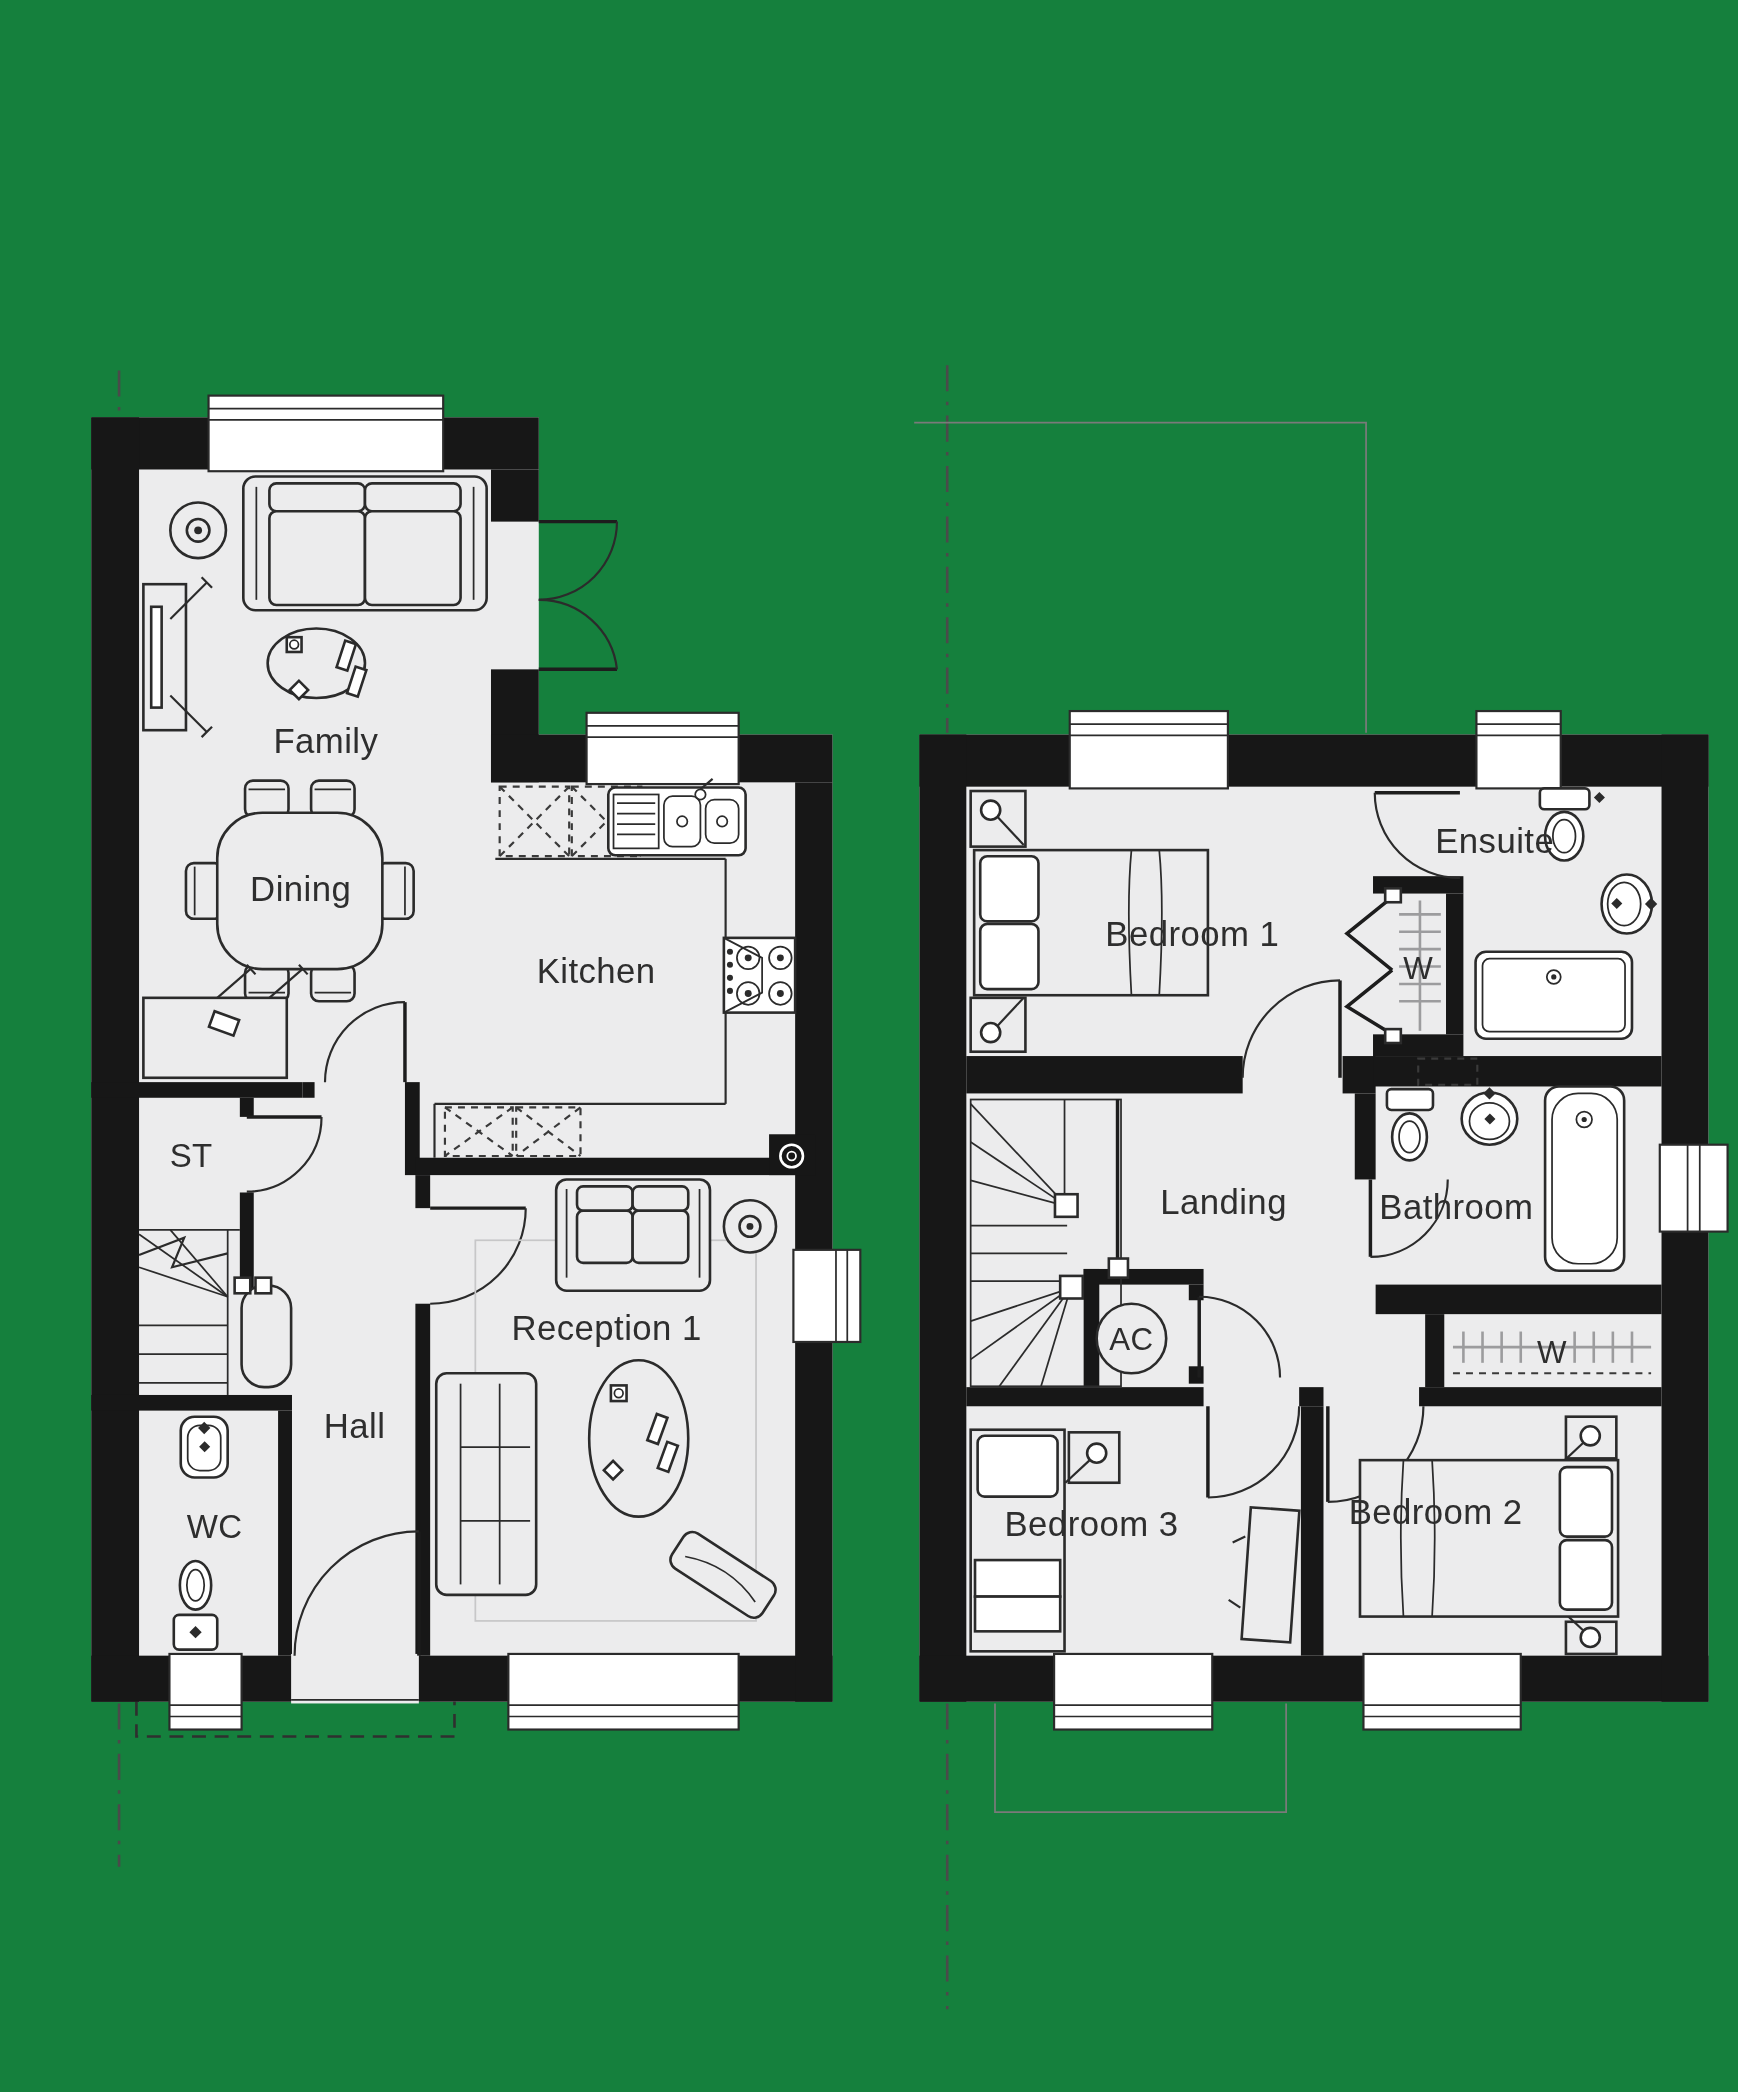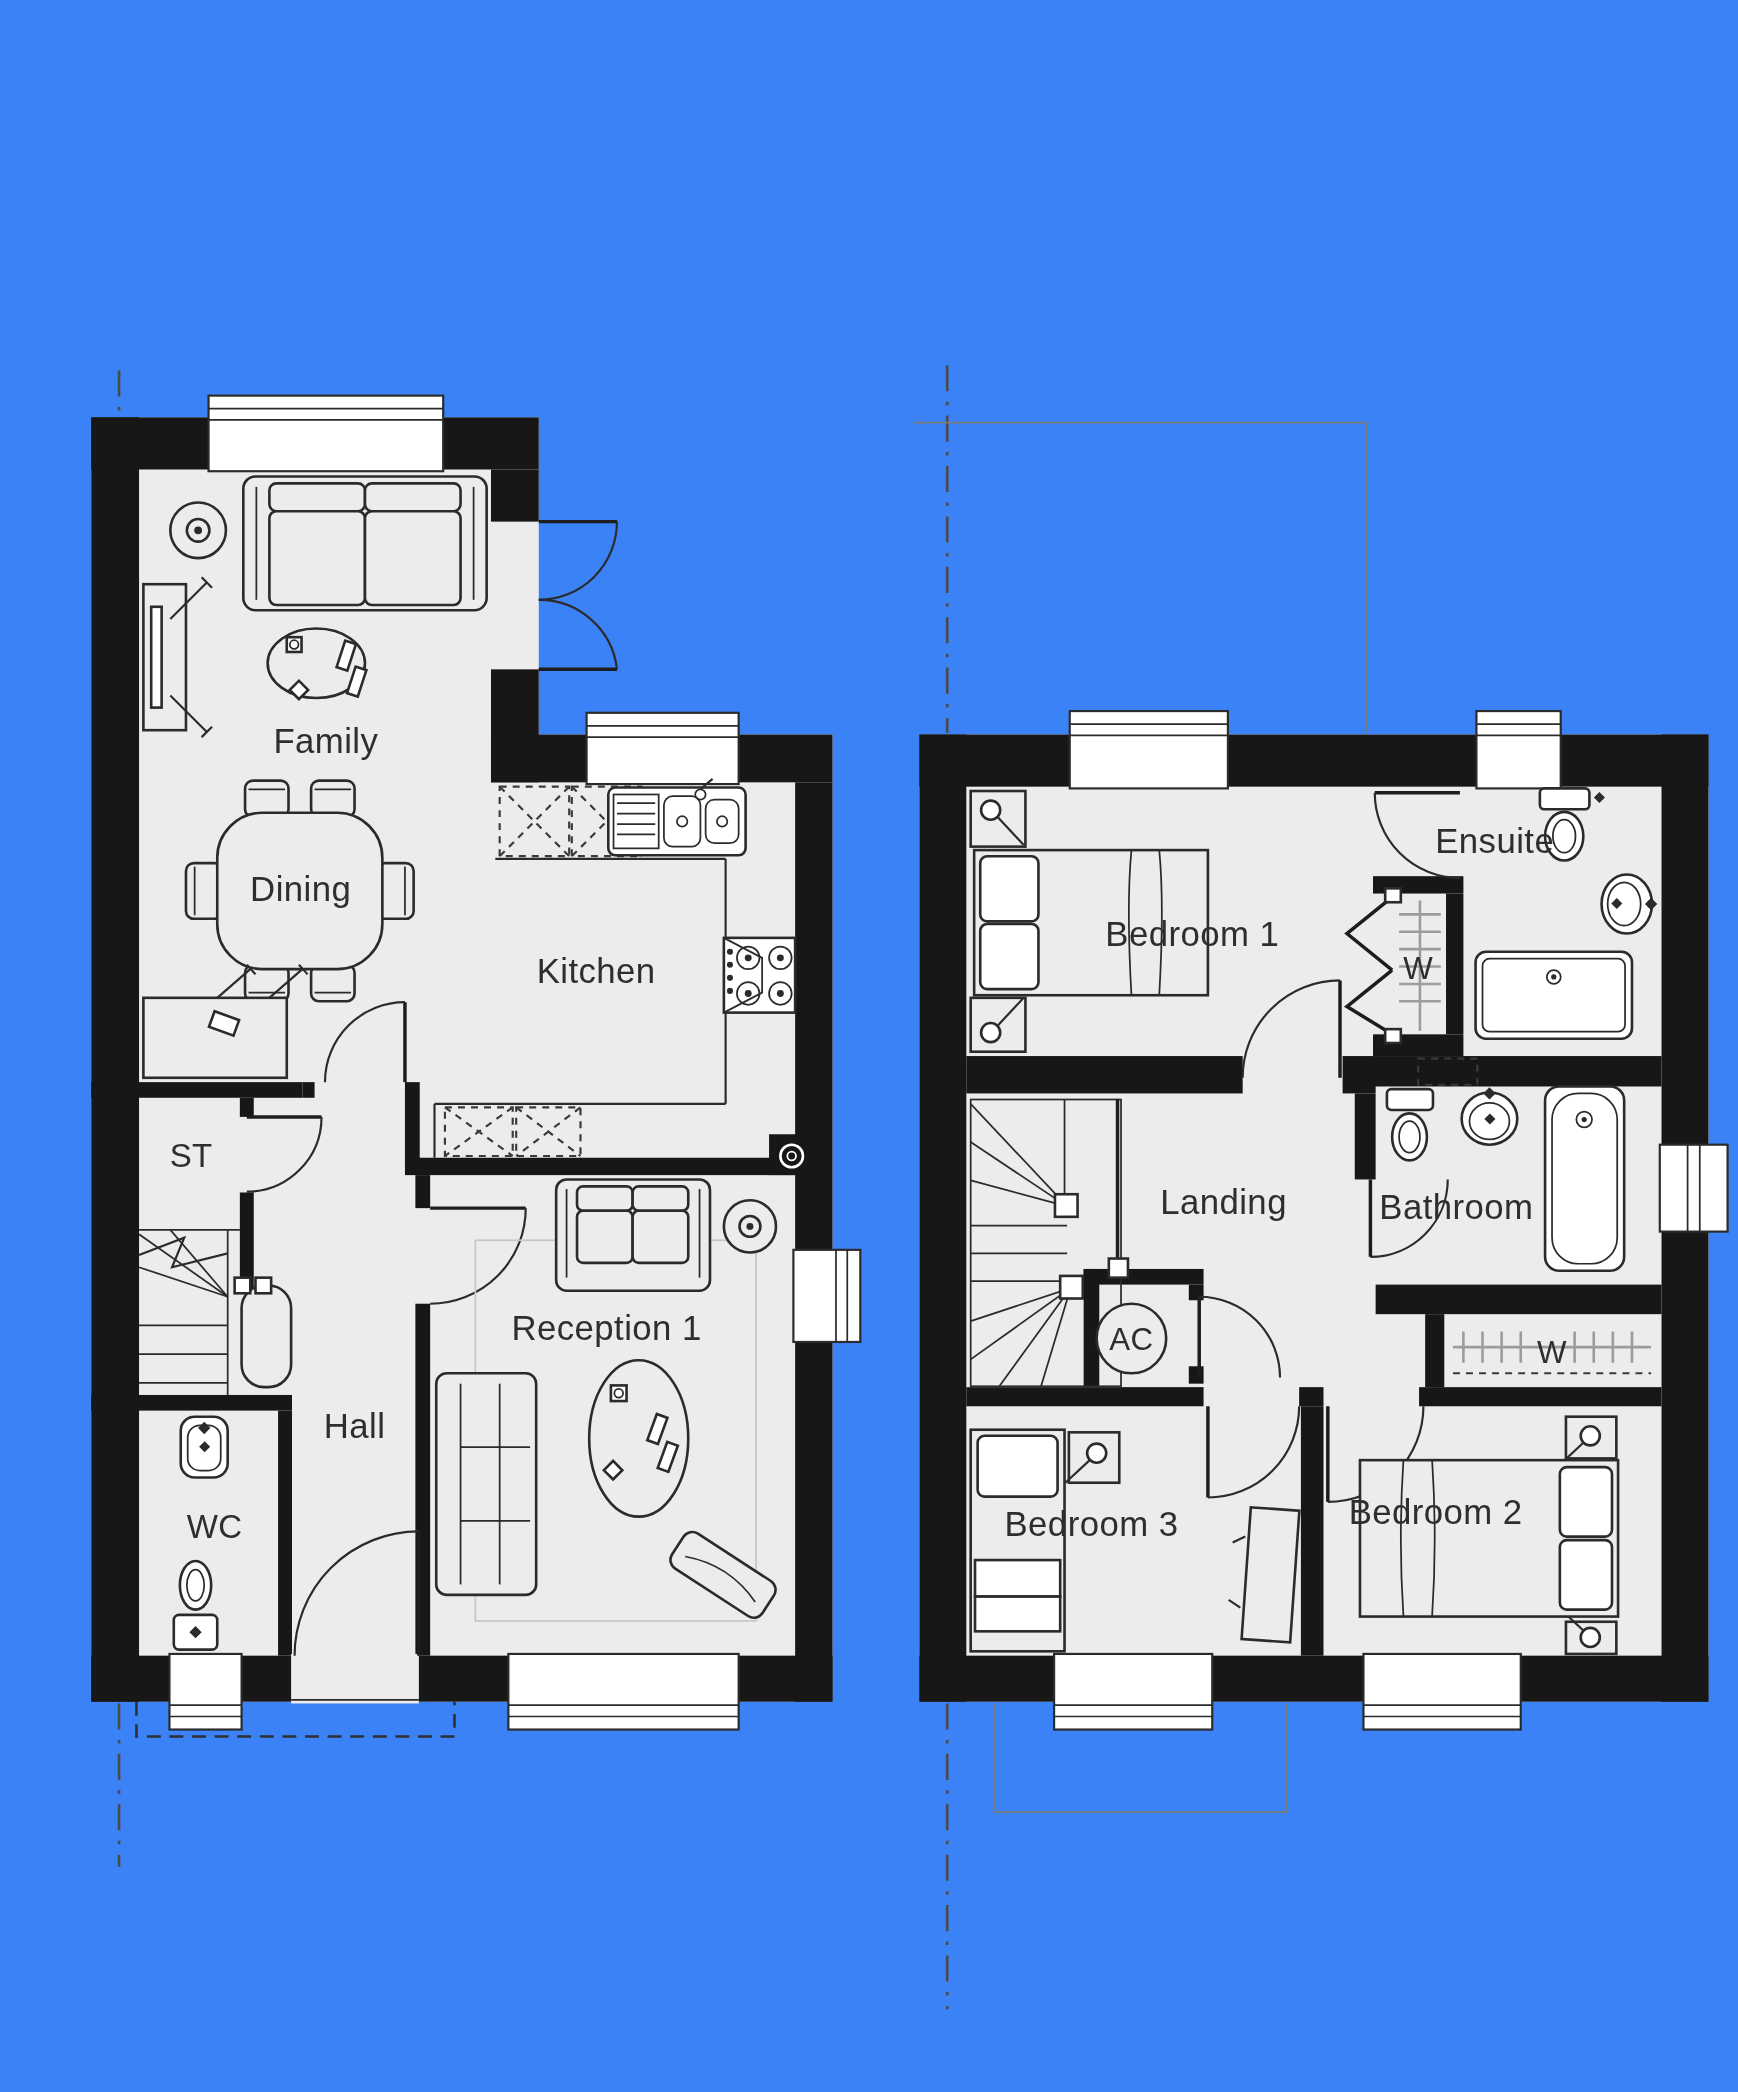--- a/index.html
+++ b/index.html
@@ -1,16 +1,16 @@
 <!DOCTYPE html>
 <html style="font-size:14px"><head>
 <meta charset="utf-8">
 <style>
   html,body{margin:0;padding:0;background:#d2d2d3;}
-  .page{width:1738px;height:2093px;position:relative;background:#3b82f6;overflow:hidden;}
+  .page{width:1738px;height:2093px;position:relative;background:#15803d;overflow:hidden;}
   svg{display:block;}
   text{font-family:"Liberation Sans","DejaVu Sans",sans-serif;fill:#2e2e2e;letter-spacing:0.5px;}
   .room-label{font-size:40px;}
   .room-label-sm{font-size:38px;}
   .room-label-xs{font-size:36px;}
   .wall{fill:#171717;stroke:none;}
   .furn{fill:#ececed;stroke:#2b2b2b;stroke-width:3;}
   .furnw{fill:#ffffff;stroke:#2b2b2b;stroke-width:3;}
   .ln{stroke:#2b2b2b;stroke-width:2.5;fill:none;}
   .lnth{stroke:#2b2b2b;stroke-width:2;fill:none;}

